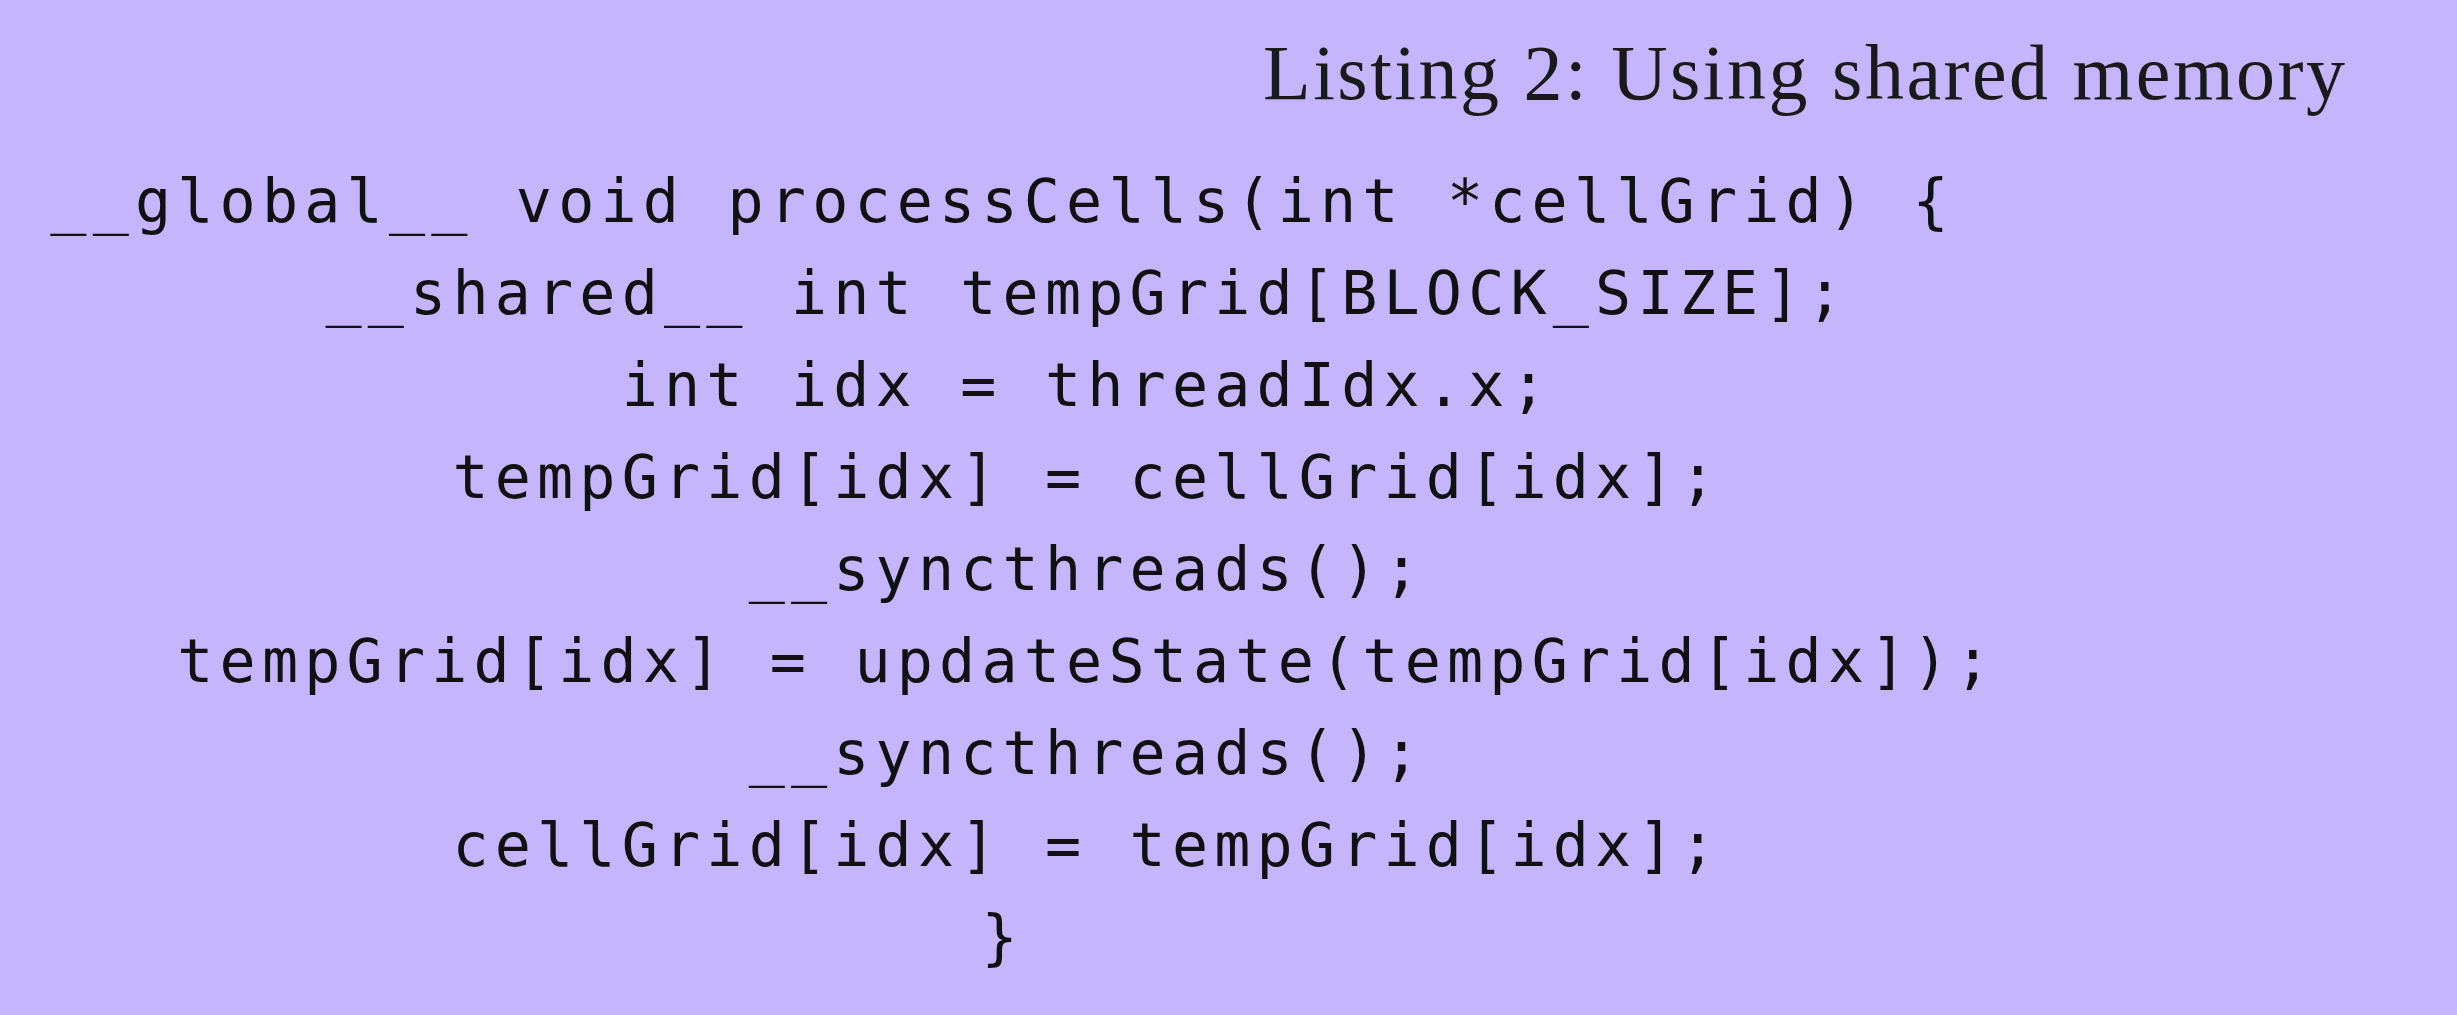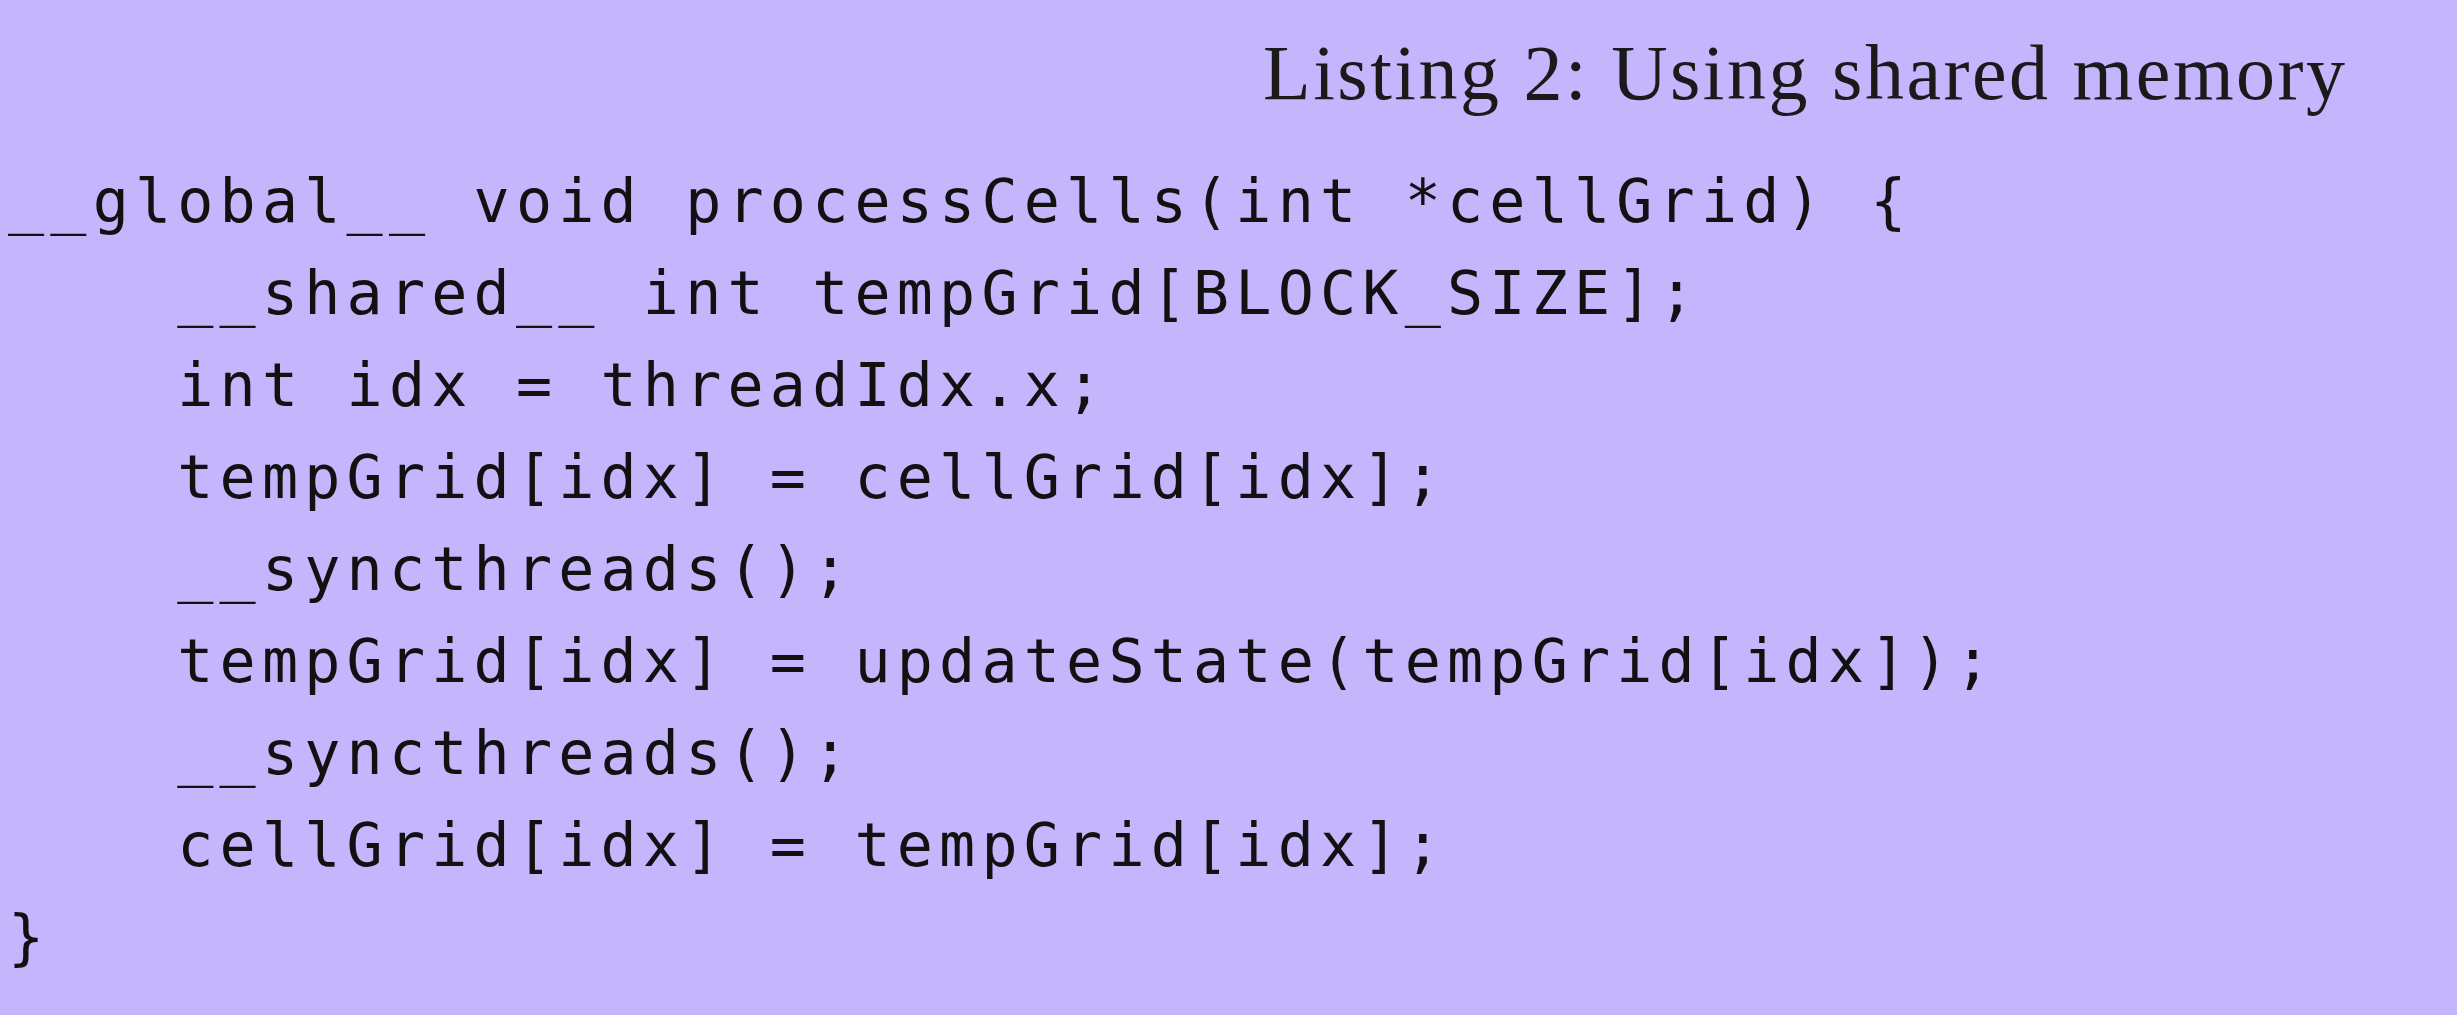--- a/index.html
+++ b/index.html
@@ -33,20 +33,21 @@
     margin: 0;
     font-family: "DejaVu Sans Mono", "Liberation Mono", monospace;
     font-size: 60px;
     line-height: 92px;
     letter-spacing: 6.2px;
     color: #111111;
   }
   .code-line {
     white-space: pre;
     height: 92px;
+    text-align: center;
   }
 </style>
 </head>
 <body>
 
 <div class="page">
 
   <div class="listing-caption">Listing 2: Using shared memory</div>
 
   <pre class="code-block"><div class="code-line">__global__ void processCells(int *cellGrid) {</div><div class="code-line">    __shared__ int tempGrid[BLOCK_SIZE];</div><div class="code-line">    int idx = threadIdx.x;</div><div class="code-line">    tempGrid[idx] = cellGrid[idx];</div><div class="code-line">    __syncthreads();</div><div class="code-line">    tempGrid[idx] = updateState(tempGrid[idx]);</div><div class="code-line">    __syncthreads();</div><div class="code-line">    cellGrid[idx] = tempGrid[idx];</div><div class="code-line">}</div></pre>

